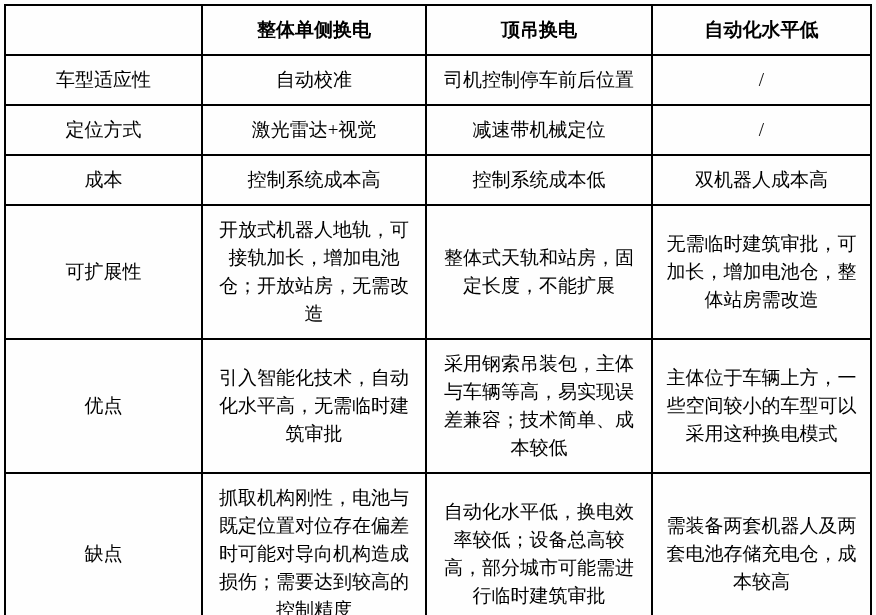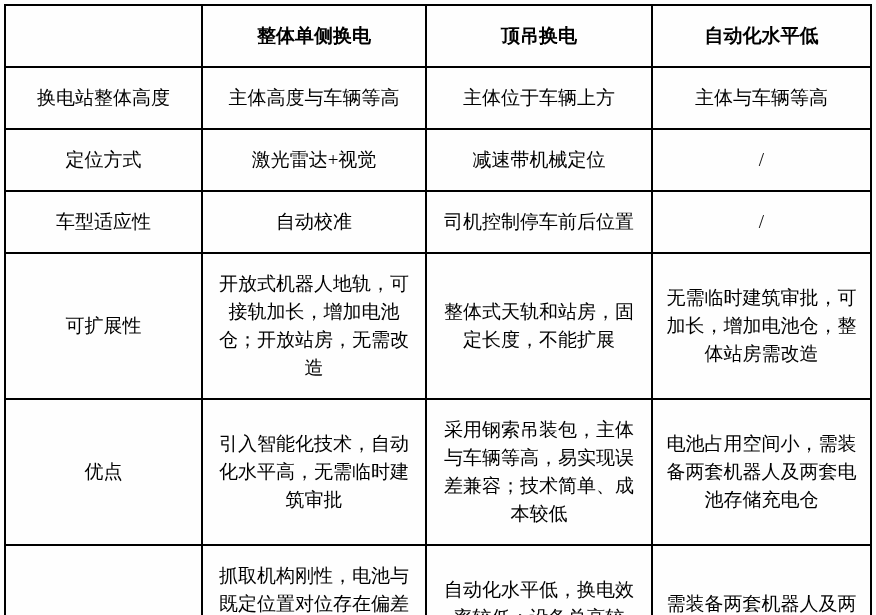--- a/index.html
+++ b/index.html
@@ -21,21 +21,21 @@
     border-collapse: collapse;
     table-layout: fixed;
     width: 866px;
   }
   table.cmp th,
   table.cmp td {
     border: 2px solid #000;
     font-size: 19px;
     vertical-align: middle;
     overflow: hidden;
-    padding: 16px 8px;
+    padding: 10px 8px;
     line-height: 28px;
     text-align: center;
     font-weight: normal;
     word-break: break-all;
   }
   table.cmp thead th {
     font-weight: bold;
     height: 26px;
   }
   table.cmp tbody tr {
@@ -69,48 +69,48 @@
     <thead>
       <tr>
         <th></th>
         <th>整体单侧换电</th>
         <th>顶吊换电</th>
         <th>自动化水平低</th>
       </tr>
     </thead>
     <tbody id="table-body">
         <tr>
-          <th class="rowlabel">换电站整体高度</th>
-          <td>主体高度与车辆等高</td>
-          <td>主体位于车辆上方</td>
-          <td>主体与车辆等高</td>
+          <th class="rowlabel">车型适应性</th>
+          <td>自动校准</td>
+          <td>司机控制停车前后位置</td>
+          <td>/</td>
         </tr>
         <tr>
           <th class="rowlabel">定位方式</th>
           <td>激光雷达+视觉</td>
           <td>减速带机械定位</td>
           <td>/</td>
         </tr>
         <tr>
-          <th class="rowlabel">车型适应性</th>
-          <td>自动校准</td>
-          <td>司机控制停车前后位置</td>
-          <td>/</td>
+          <th class="rowlabel">成本</th>
+          <td>控制系统成本高</td>
+          <td>控制系统成本低</td>
+          <td>双机器人成本高</td>
         </tr>
         <tr>
           <th class="rowlabel">可扩展性</th>
           <td>开放式机器人地轨，可接轨加长，增加电池仓；开放站房，无需改造</td>
           <td>整体式天轨和站房，固定长度，不能扩展</td>
           <td>无需临时建筑审批，可加长，增加电池仓，整体站房需改造</td>
         </tr>
         <tr>
           <th class="rowlabel">优点</th>
           <td>引入智能化技术，自动化水平高，无需临时建筑审批</td>
           <td>采用钢索吊装包，主体与车辆等高，易实现误差兼容；技术简单、成本较低</td>
-          <td>电池占用空间小，需装备两套机器人及两套电池存储充电仓</td>
+          <td>主体位于车辆上方，一些空间较小的车型可以采用这种换电模式</td>
         </tr>
         <tr>
           <th class="rowlabel">缺点</th>
           <td>抓取机构刚性，电池与既定位置对位存在偏差时可能对导向机构造成损伤；需要达到较高的控制精度</td>
           <td>自动化水平低，换电效率较低；设备总高较高，部分城市可能需进行临时建筑审批</td>
           <td>需装备两套机器人及两套电池存储充电仓，成本较高</td>
         </tr>
         <tr>
           <th class="rowlabel">使用场景</th>
           <td>城市公共换电站</td>

